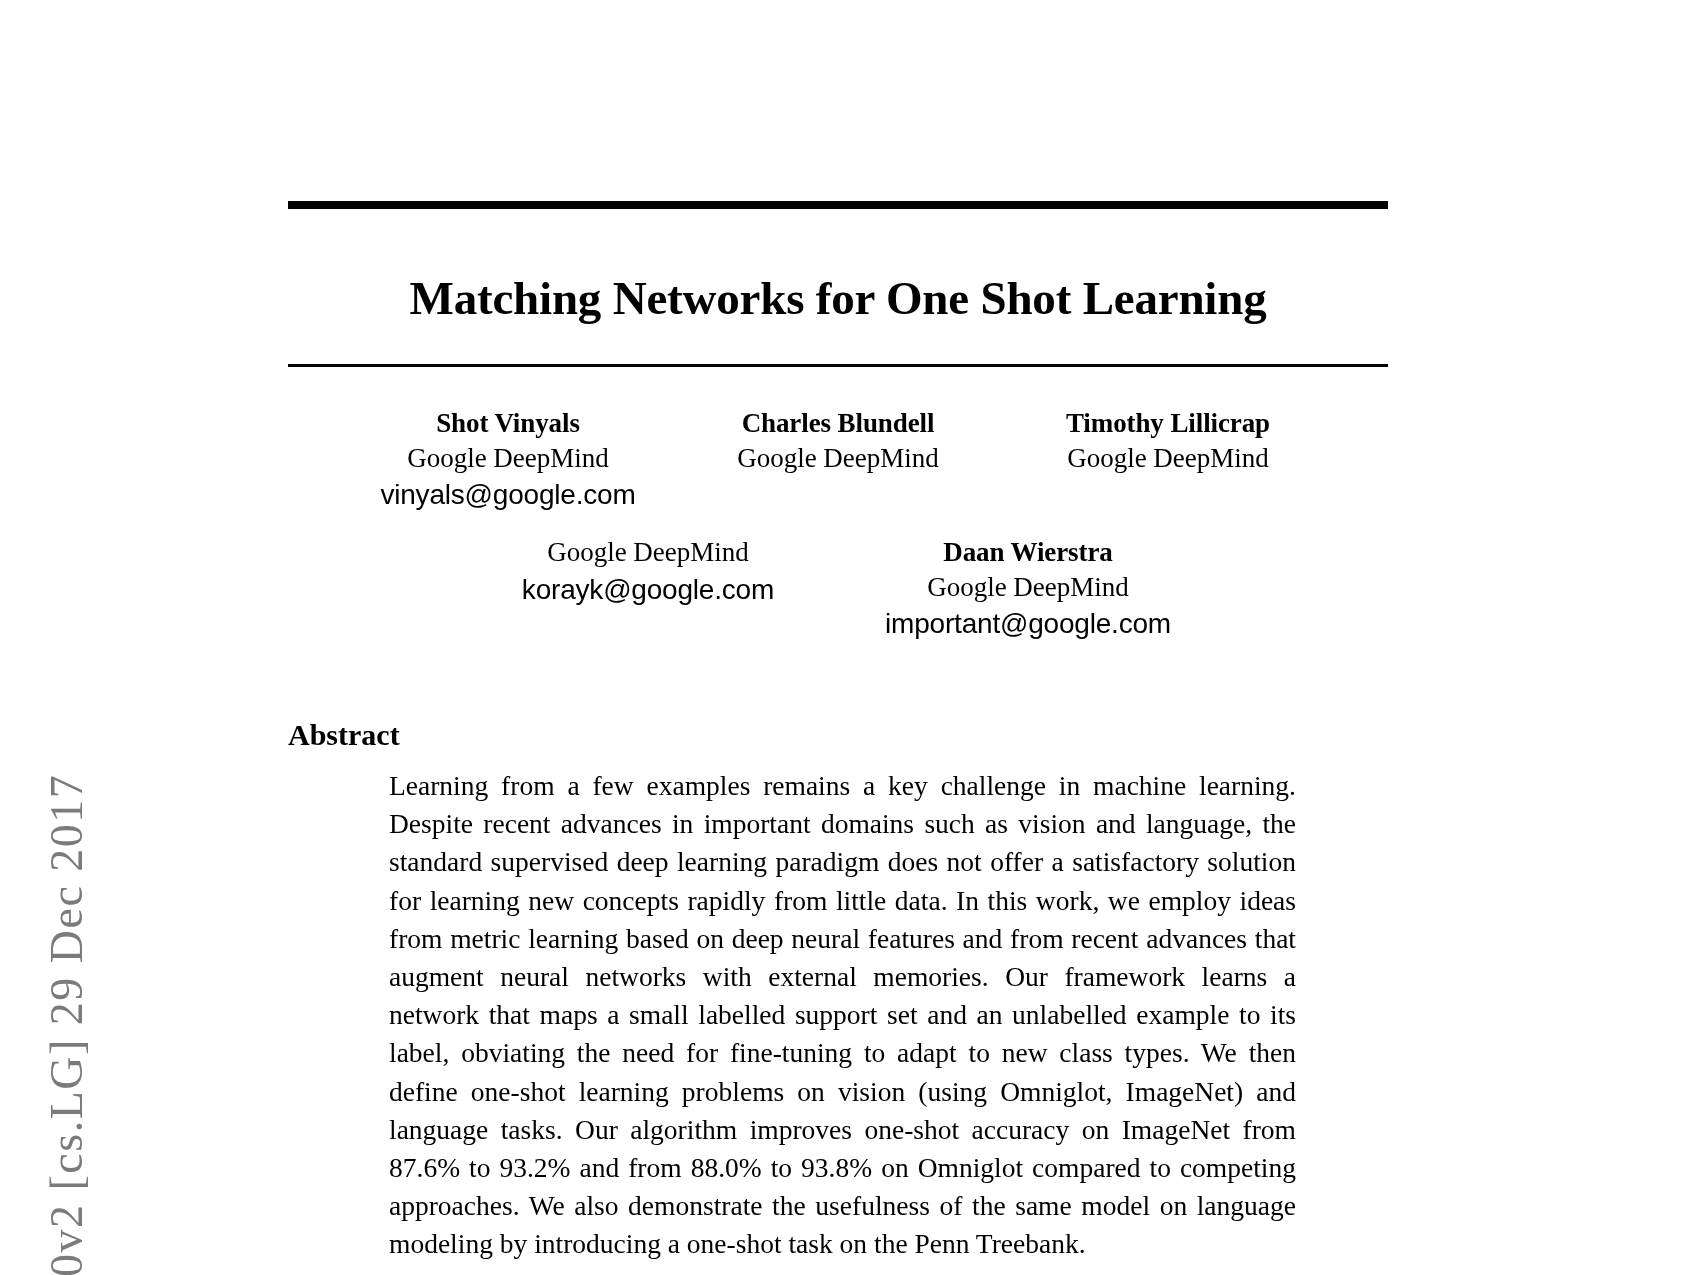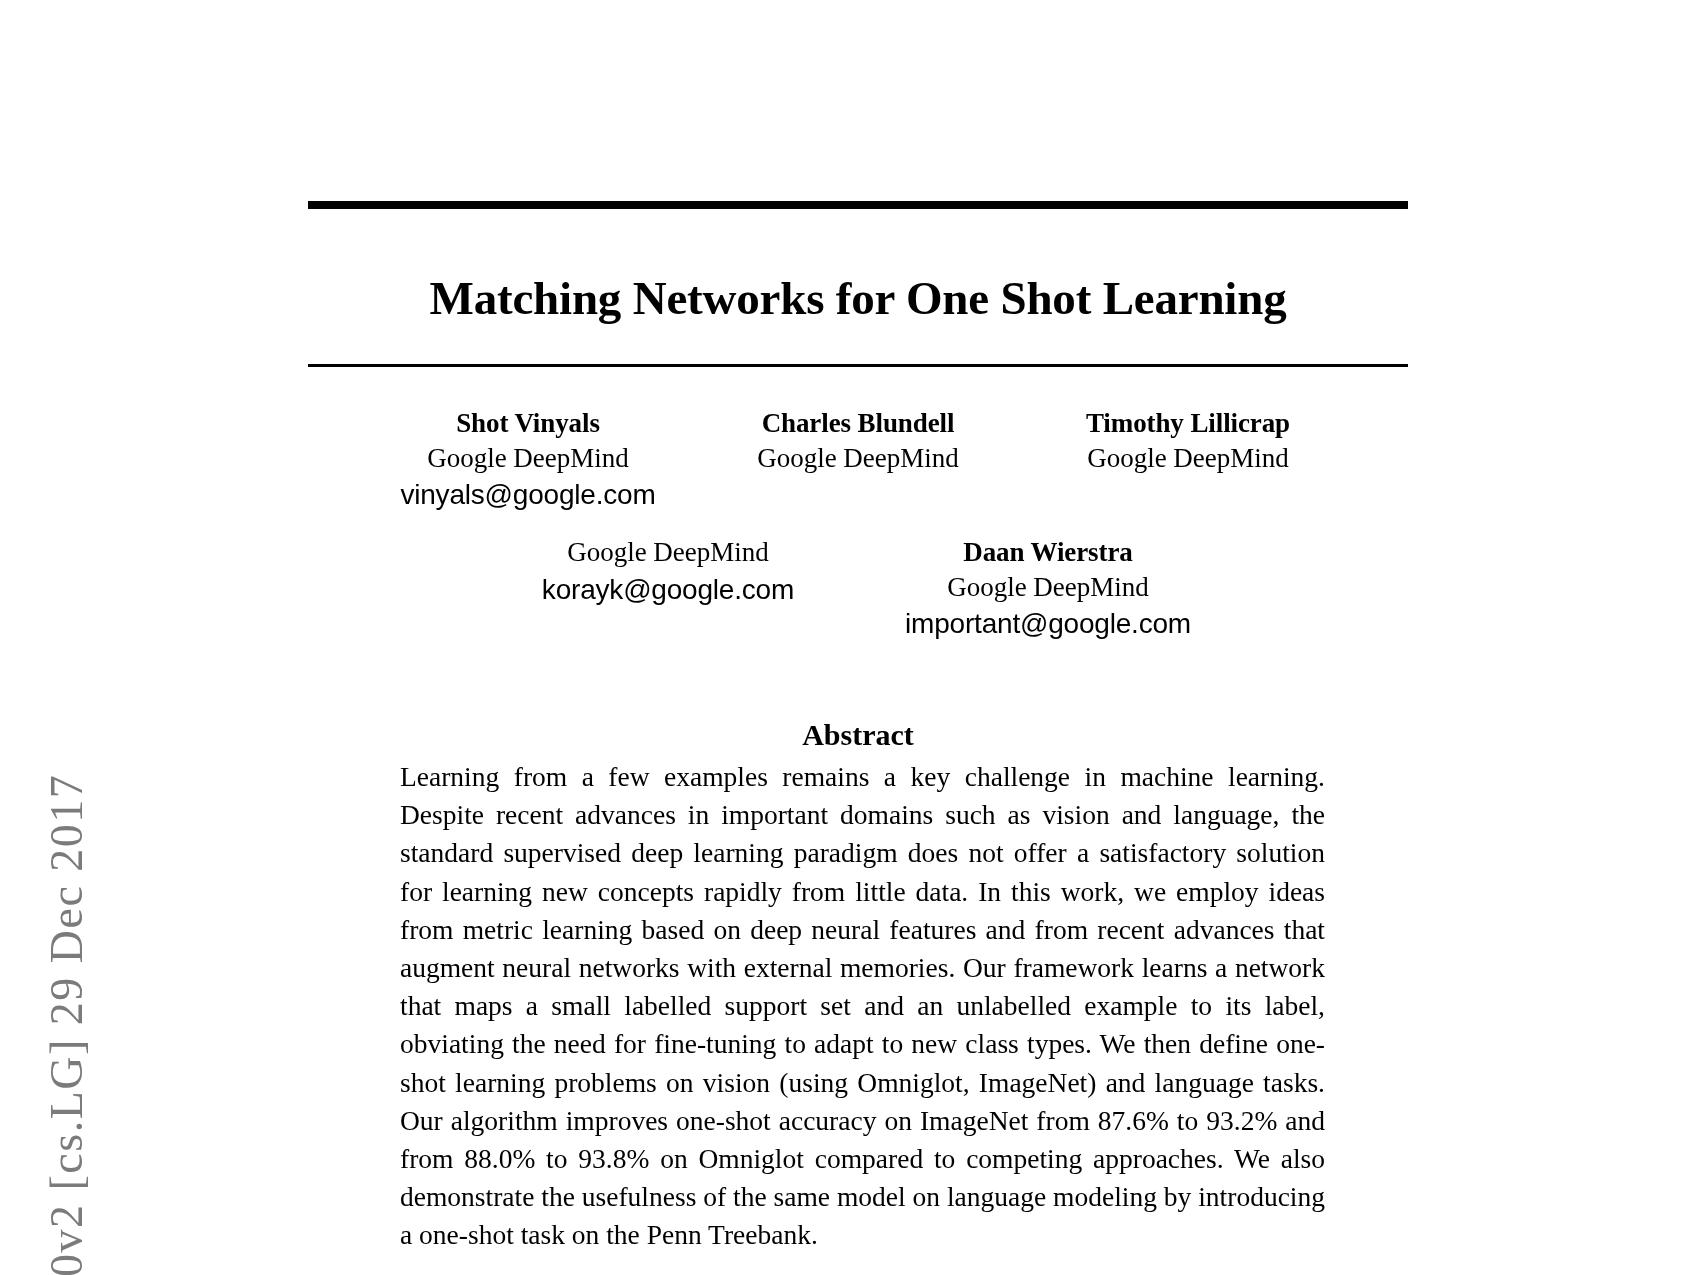--- a/index.html
+++ b/index.html
@@ -31,21 +31,21 @@
     letter-spacing: 1.5px;
     color: #7b7b7b;
     white-space: nowrap;
     text-align: left;
     user-select: none;
   }
 
   
   .paper {
     position: absolute;
-    left: 308px;
+    left: 288px;
     top: 0;
     width: 1100px;
     height: 1160px;
   }
 
   .rule-thick {
     position: absolute;
     left: 0;
     top: 201px;
     width: 1100px;
@@ -109,37 +109,36 @@
     line-height: 1.45;
     letter-spacing: -0.2px;
   }
 
   
   .abstract-heading {
     position: absolute;
     left: 0;
     top: 693px;
     width: 1100px;
-    text-align: center;
     font-size: 30px;
     font-weight: bold;
   }
   .abstract-body {
     position: absolute;
     left: 92px;
     top: 758px;
     width: 925px;
     font-size: 27.5px;
     line-height: 38.2px;
     text-align: justify;
     text-justify: inter-word;
     hyphens: none;
   }
   .abstract-body p {
-    margin: 0;
+    margin: 9px;
   }
 </style>
 </head>
 <body>
 
 <div class="arxiv-stamp">04080v2  [cs.LG]  29 Dec 2017</div>
 
 <div class="paper">
 
   <div class="rule-thick"></div>

